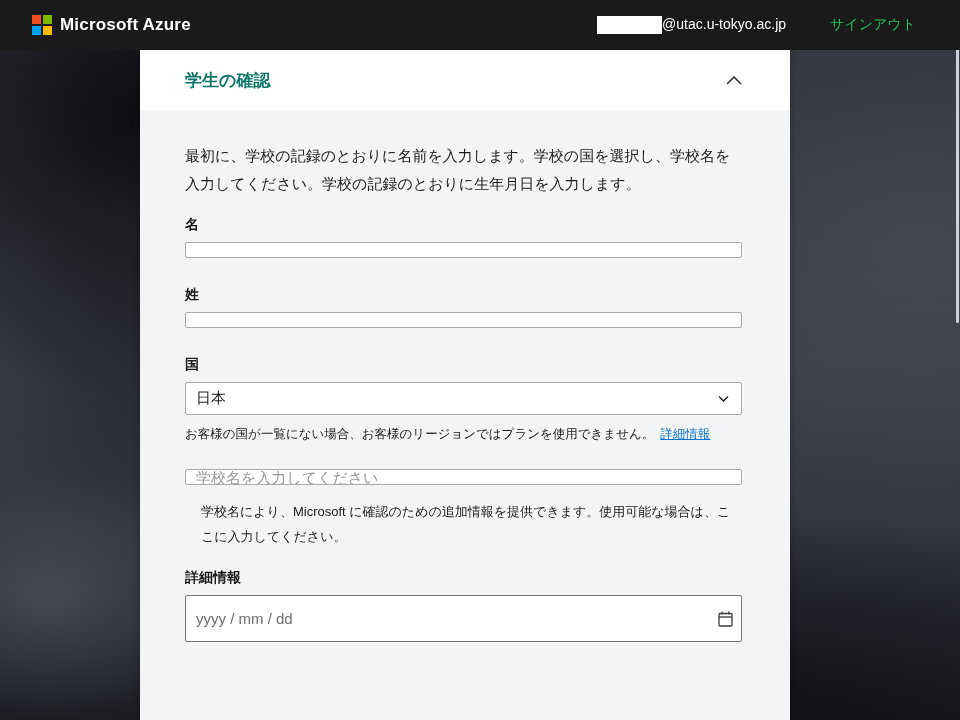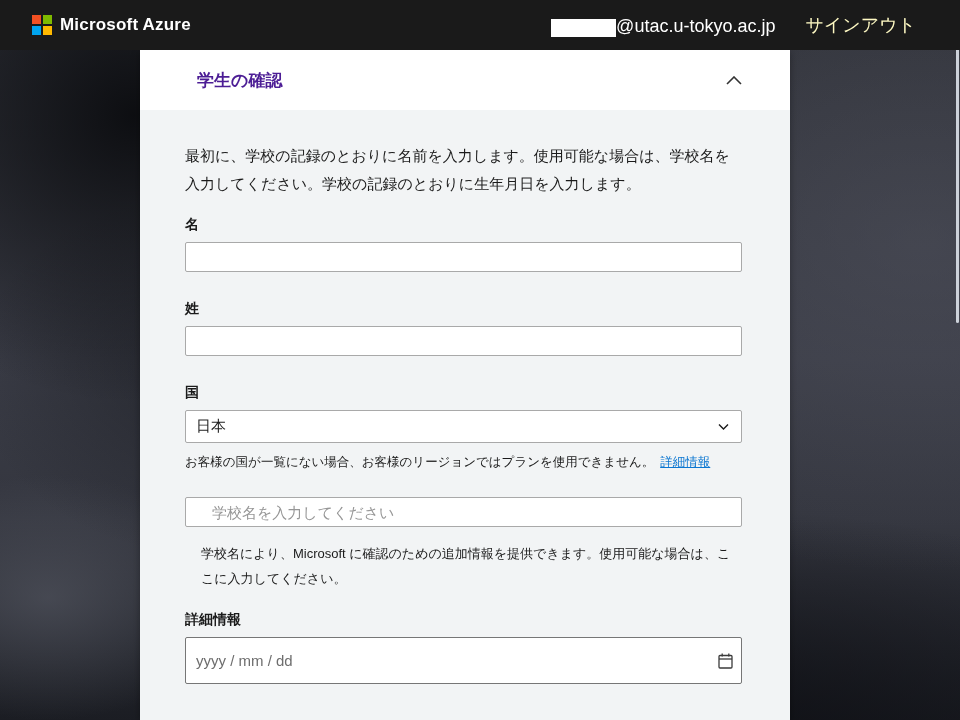--- a/index.html
+++ b/index.html
@@ -60,33 +60,33 @@
   .mslogo .sq-b { background: #00a4ef; }
   .mslogo .sq-y { background: #ffb900; }
   .brand-text {
     color: #ffffff;
     font-size: 17px;
     font-weight: 600;
     letter-spacing: 0.2px;
   }
   .account {
     display: flex;
-    align-items: flex-end;
+    align-items: flex-start;
     color: #ffffff;
-    font-size: 18px;
+    font-size: 14px;
   }
   .redacted {
     display: inline-block;
     width: 65px;
     height: 18px;
     background: #ffffff;
   }
   .signout {
-    margin-left: 30px;
-    color: #fef9c3;
+    margin-left: 44px;
+    color: #22c55e;
     text-decoration: none;
     cursor: pointer;
     font-family: Liberation Serif, serif;
   }
   
   .panel {
     position: absolute;
     left: 140px;
     top: 50px;
     width: 650px;
@@ -98,24 +98,24 @@
   }
   .panel-header {
     height: 60px;
     display: flex;
     align-items: center;
     justify-content: space-between;
     padding: 0 48px 0 45px;
     background: #ffffff;
   }
   .panel-title {
-    margin: 12px;
+    margin: 0;
     font-size: 17px;
     font-weight: 700;
-    color: #4c1d95;
+    color: #0f766e;
   }
   .chevron-btn {
     cursor: pointer;
     display: flex;
     align-items: center;
   }
   .panel-body {
     position: absolute;
     top: 60px; left: 0; right: 0; bottom: 0;
     background: #f2f4f5;
@@ -136,28 +136,28 @@
     display: block;
     font-size: 14px;
     font-weight: 600;
     color: #1b1b1b;
     line-height: 20px;
     margin-bottom: 8px;
   }
   .text-input {
     display: block;
     width: 100%;
-    height: 30px;
+    height: 16px;
     box-sizing: border-box;
     border: 1px solid #a9a9a9;
     border-radius: 2px;
     background: #ffffff;
     font-size: 15px;
     color: #1b1b1b;
-    padding: 0 26px;
+    padding: 0 10px;
     outline: none;
     font-family: "Liberation Sans", "DejaVu Sans", sans-serif;
   }
   .text-input::placeholder { color: #969696; opacity: 1; }
   .selectbox {
     position: relative;
     width: 100%;
     height: 33px;
     box-sizing: border-box;
     border: 1px solid #a9a9a9;
@@ -248,21 +248,21 @@
   <div class="panel-header">
     <h1 class="panel-title">学生の確認</h1>
     <span class="chevron-btn">
       <svg width="16" height="9" viewBox="0 0 16 9" fill="none">
         <path d="M1 8 L8 1 L15 8" stroke="#333333" stroke-width="1.6" fill="none"></path>
       </svg>
     </span>
   </div>
 
   <div class="panel-body">
-    <p class="intro">最初に、学校の記録のとおりに名前を入力します。使用可能な場合は、学校名を入力してください。学校の記録のとおりに生年月日を入力します。</p>
+    <p class="intro">最初に、学校の記録のとおりに名前を入力します。学校の国を選択し、学校名を入力してください。学校の記録のとおりに生年月日を入力します。</p>
 
     <div class="field first">
       <label class="field-label">名</label>
       <input class="text-input" type="text" value="" style="">
     </div>
 
     <div class="field">
       <label class="field-label">姓</label>
       <input class="text-input" type="text" value="" style="">
     </div>

